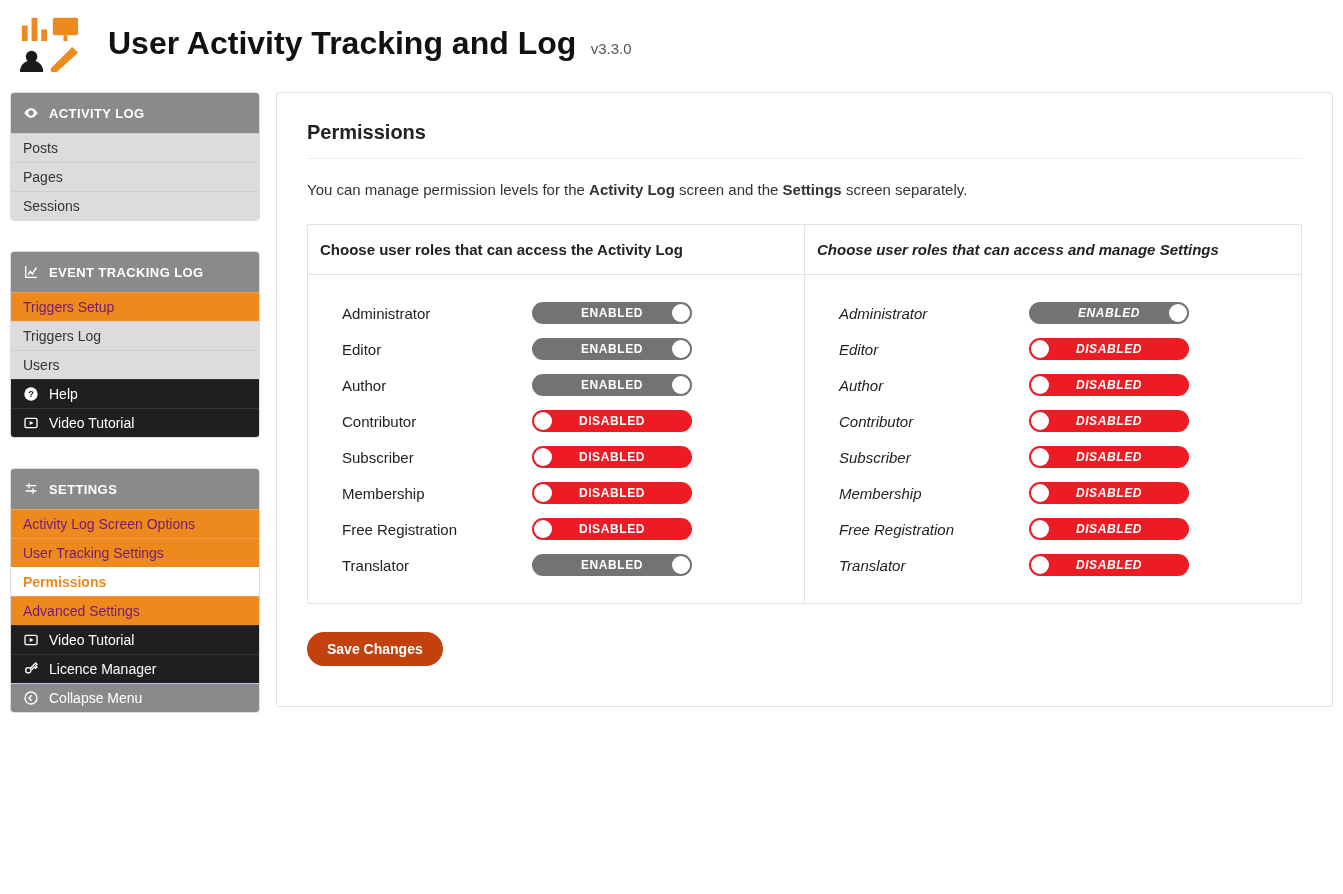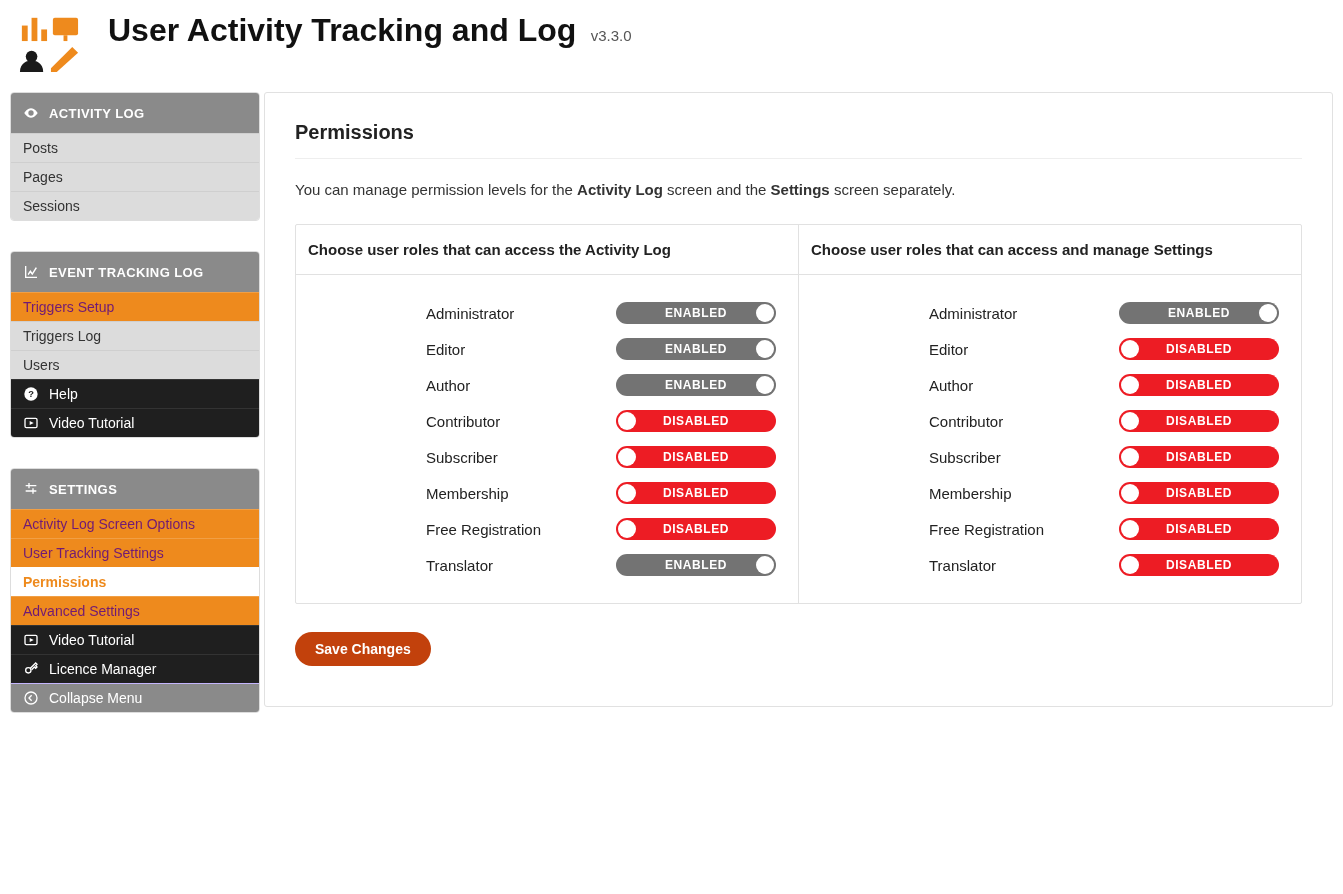--- a/index.html
+++ b/index.html
@@ -1,43 +1,43 @@
 <!DOCTYPE html>
 <html><head>
 <meta charset="utf-8">
 <style>
   * { box-sizing: border-box; margin: 0; padding: 0; }
   body { font-family: -apple-system, BlinkMacSystemFont, "Segoe UI", Helvetica, Arial, sans-serif; background:#fff; color:#222; }
-  .header { display:flex; align-items:flex-start; padding:12px 32px 18px 18px; }
+  .header { display:flex; align-items:center; padding:12px 32px 18px 18px; }
   .logo { width:62px; height:62px; margin-right:28px; position:relative; }
   .logo svg { width:100%; height:100%; }
   .title { font-size:32px; font-weight:800; color:#111; }
   .version { font-size:15px; color:#555; margin-left:10px; font-weight:400;}
-  .layout { display:flex; align-items:flex-start; padding:0 10px 20px 10px; gap:4px; }
+  .layout { display:flex; align-items:flex-start; padding:0 10px 20px 10px; gap:16px; }
   .sidebar { width:250px; flex:0 0 250px; }
   .nav-block { border-radius:4px; overflow:hidden; margin-bottom:30px; border:1px solid #ddd; }
   .nav-block:last-child { margin-bottom:0;}
   .nav-header { background:#8a8a8a; color:#fff; font-weight:700; font-size:13px; letter-spacing:0.4px; padding:12px 12px; display:flex; align-items:center; gap:10px; }
   .nav-item { background:#dcdcdc; color:#333; font-size:14px; padding:6px 12px; border-top:1px solid #cfcfcf; cursor:pointer; display:flex; align-items:center; gap:10px;}
   .nav-item.orange { background:#ee8a1d; color:#701a75; border-top:1px solid rgba(255,255,255,0.18); }
   .nav-item.orange.active { background:#fff; color:#ee8a1d; font-weight:600;}
   .nav-item.dark { background:#1f1f1f; color:#fff; border-top:1px solid #333;}
   .nav-item.gray-footer { background:#8a8a8a; color:#fff; border-top:1px solid #c4b5fd;}
   .icon { width:16px; height:16px; display:inline-flex; align-items:center; justify-content:center; }
   .icon svg { width:16px; height:16px; fill:currentColor; }
   .main { flex:1; border:1px solid #e1e1e1; border-radius:3px; padding:28px 30px 40px 30px; }
   .page-title { font-size:20px; font-weight:800; margin-bottom:14px; }
   .divider { border:none; border-top:1px solid #eee; margin-bottom:22px;}
   .intro { font-size:15px; color:#333; margin-bottom:26px;}
   .perm-table { display:flex; border:1px solid #e1e1e1; border-radius:2px;}
   .perm-col { flex:1; }
-  .perm-col + .perm-col { border-left:1px solid #e1e1e1;}
+  .perm-col + .perm-col { border-left:1px solid #e1e1e1;font-style:italic;}
   .perm-col-header { font-size:15px; font-weight:700; padding:16px 12px; border-bottom:1px solid #e1e1e1;}
   .perm-body { padding:20px 22px; }
-  .perm-row { display:flex; align-items:center; justify-content:flex-end; height:36px;}
+  .perm-row { display:flex; align-items:center; justify-content:flex-start; height:36px;margin-left:12px;}
   .perm-label { font-size:15px; color:#222; width:190px; }
   .toggle { width:160px; height:22px; border-radius:12px; position:relative; display:flex; align-items:center; justify-content:center; color:#fff; font-weight:800; font-size:12px; letter-spacing:0.6px; cursor:pointer;}
   .toggle .knob { width:18px; height:18px; border-radius:50%; background:#fff; position:absolute; top:2px; }
   .toggle.on { background:#737373; }
   .toggle.on .knob { right:2px; }
   .toggle.off { background:#ed1c24; }
   .toggle.off .knob { left:2px; }
   .save-btn { margin-top:28px; background:#c2410c; color:#fff; border:none; border-radius:18px; padding:9px 20px; font-size:14px; font-weight:600; cursor:pointer;}
 </style>
 </head>

